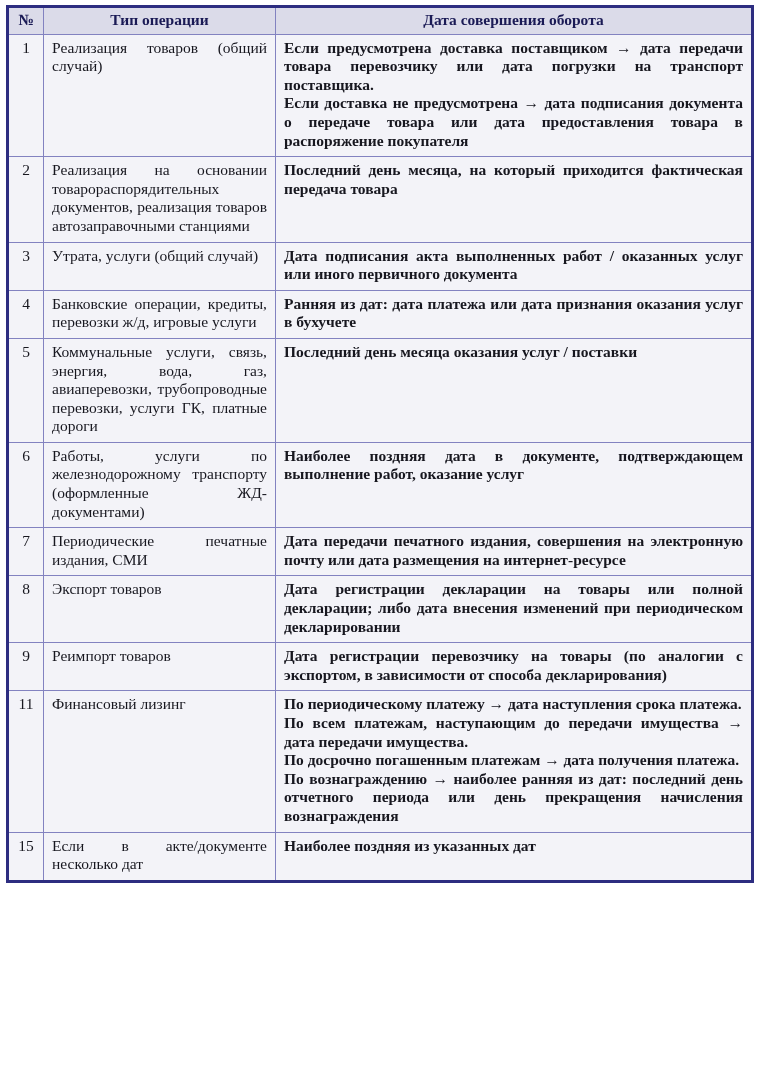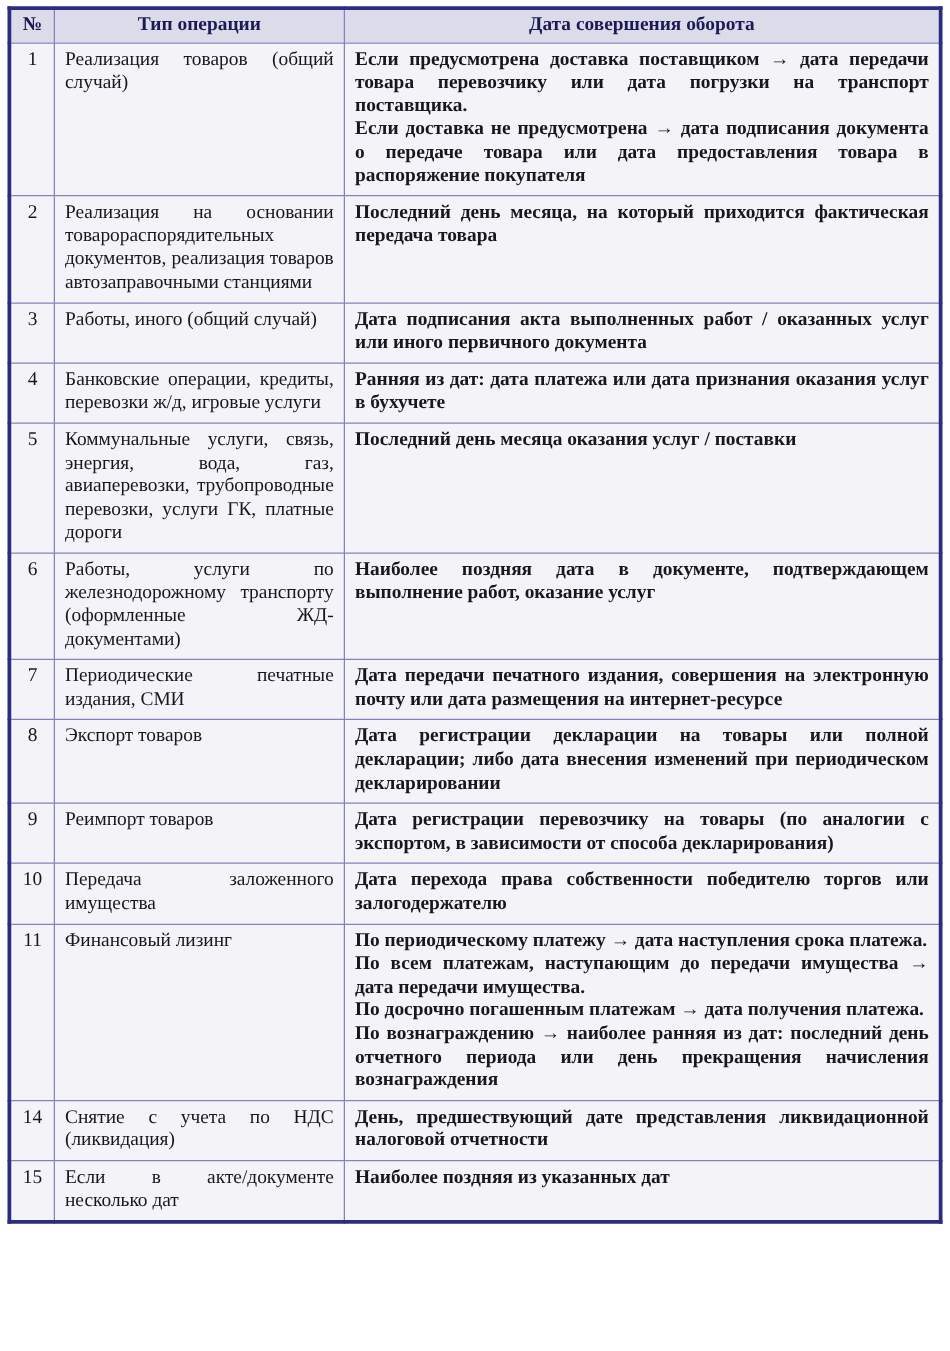--- a/index.html
+++ b/index.html
@@ -91,21 +91,21 @@
     <td class="cell-date">Если предусмотрена доставка поставщиком → дата передачи товара перевозчику или дата погрузки на транспорт поставщика.
 Если доставка не предусмотрена → дата подписания документа о передаче товара или дата предоставления товара в распоряжение покупателя</td>
   </tr>
         <tr>
     <td class="cell-num">2</td>
     <td class="cell-op">Реализация на основании товарораспорядительных документов, реализация товаров автозаправочными станциями</td>
     <td class="cell-date">Последний день месяца, на который приходится фактическая передача товара</td>
   </tr>
         <tr>
     <td class="cell-num">3</td>
-    <td class="cell-op">Работы, иного (общий случай)</td>
+    <td class="cell-op">Утрата, услуги (общий случай)</td>
     <td class="cell-date">Дата подписания акта выполненных работ / оказанных услуг или иного первичного документа</td>
   </tr>
         <tr>
     <td class="cell-num">4</td>
     <td class="cell-op">Банковские операции, кредиты, перевозки ж/д, игровые услуги</td>
     <td class="cell-date">Ранняя из дат: дата платежа или дата признания оказания услуг в бухучете</td>
   </tr>
         <tr>
     <td class="cell-num">5</td>
     <td class="cell-op">Коммунальные услуги, связь, энергия, вода, газ, авиаперевозки, трубопроводные перевозки, услуги ГК, платные дороги</td>
@@ -125,36 +125,26 @@
     <td class="cell-num">8</td>
     <td class="cell-op">Экспорт товаров</td>
     <td class="cell-date">Дата регистрации декларации на товары или полной декларации; либо дата внесения изменений при периодическом декларировании</td>
   </tr>
         <tr>
     <td class="cell-num">9</td>
     <td class="cell-op">Реимпорт товаров</td>
     <td class="cell-date">Дата регистрации перевозчику на товары (по аналогии с экспортом, в зависимости от способа декларирования)</td>
   </tr>
         <tr>
-    <td class="cell-num">10</td>
-    <td class="cell-op">Передача заложенного имущества</td>
-    <td class="cell-date">Дата перехода права собственности победителю торгов или залогодержателю</td>
-  </tr>
-        <tr>
     <td class="cell-num">11</td>
     <td class="cell-op">Финансовый лизинг</td>
     <td class="cell-date">По периодическому платежу → дата наступления срока платежа.
 По всем платежам, наступающим до передачи имущества → дата передачи имущества.
 По досрочно погашенным платежам → дата получения платежа.
 По вознаграждению → наиболее ранняя из дат: последний день отчетного периода или день прекращения начисления вознаграждения</td>
-  </tr>
-        <tr>
-    <td class="cell-num">14</td>
-    <td class="cell-op">Снятие с учета по НДС (ликвидация)</td>
-    <td class="cell-date">День, предшествующий дате представления ликвидационной налоговой отчетности</td>
   </tr>
         <tr>
     <td class="cell-num">15</td>
     <td class="cell-op">Если в акте/документе несколько дат</td>
     <td class="cell-date">Наиболее поздняя из указанных дат</td>
   </tr>
       </tbody>
   </table>
 </div>
 

